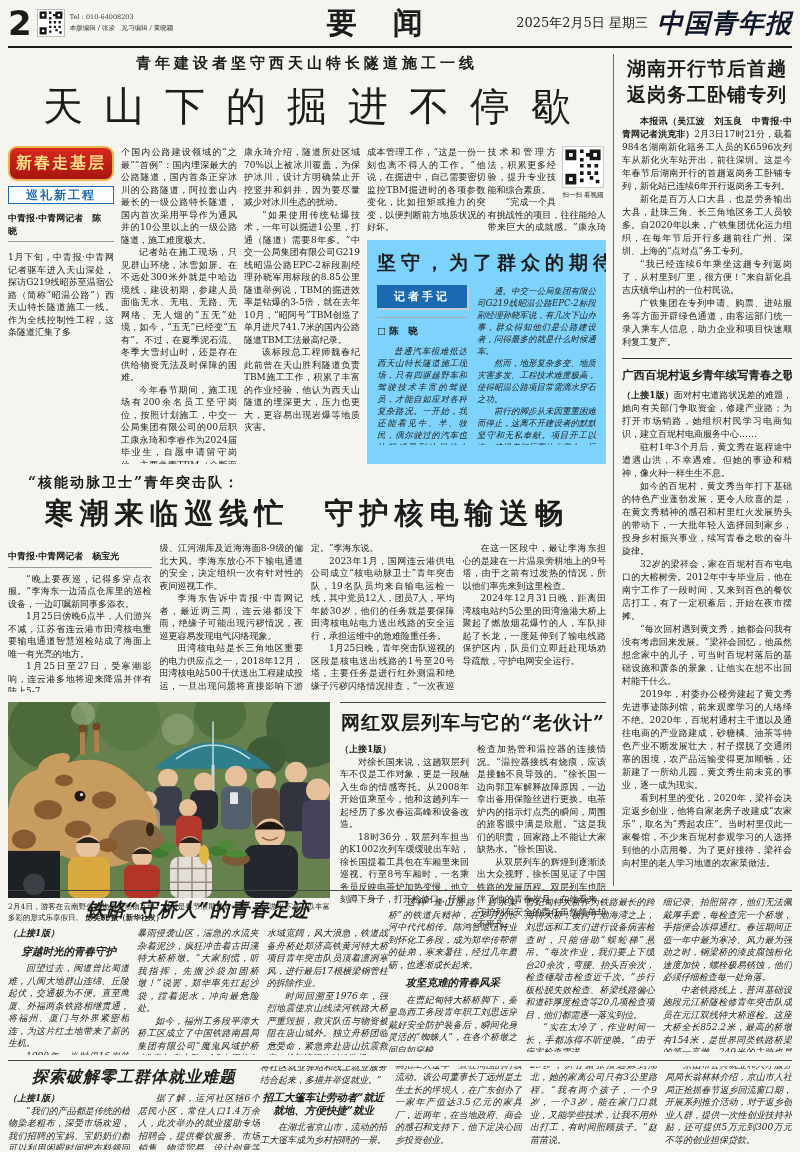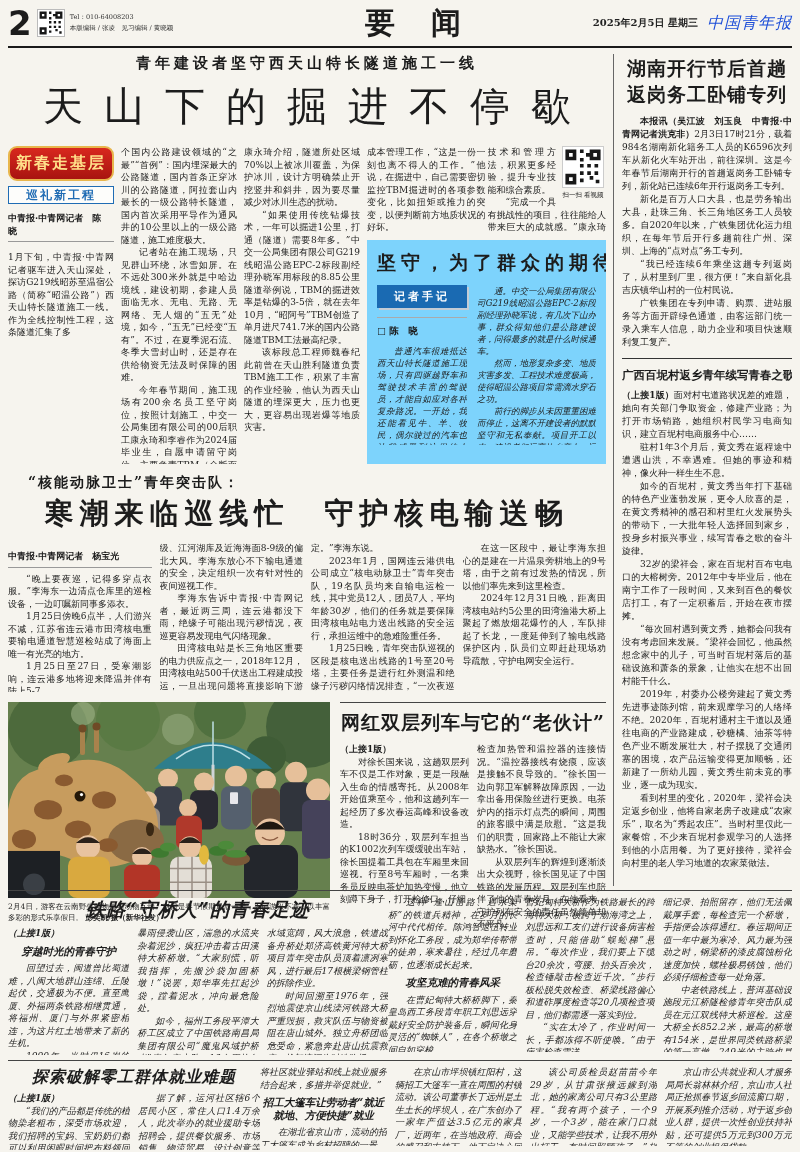--- a/index.html
+++ b/index.html
@@ -7,22 +7,22 @@
         font-family:"DejaVu Serif","Liberation Serif",serif;color:#1c1c1c;overflow:hidden;}
   
   .masthead{position:absolute;left:8px;right:8px;top:0;height:46px;border-bottom:2px solid #1a1a1a;
             display:flex;align-items:center;justify-content:space-between;}
   .mh-left{display:flex;align-items:center;gap:5px;}
   .page-num{font-size:34px;font-weight:bold;line-height:1;font-family:"DejaVu Sans","Liberation Sans",sans-serif;}
   .mh-qr{width:26px;height:26px;background:#fff;border:1px solid #bbb;}
   .mh-info{font-size:6.5px;color:#333;line-height:1.7;}
   .section-title{font-size:30px;font-weight:bold;letter-spacing:36px;margin-right:-36px;transform:translateX(30px);}
   .mh-right{display:flex;align-items:center;gap:9px;}
-  .mh-date{font-size:10px;color:#222;font-weight:bold;}
-  .paper-name{font-size:16px;font-weight:normal;font-style:italic;color:#1d4ed8;letter-spacing:1px;}
+  .mh-date{font-size:13px;color:#222;}
+  .paper-name{font-size:26px;font-weight:bold;font-style:italic;color:#0f172a;letter-spacing:1px;}
   
   .col{flex:1;font-size:9px;line-height:12.5px;text-align:justify;overflow:hidden;}
   .col p,.sb p{margin:0;text-indent:2em;}
   p.cont{text-indent:0;}
   .cont-mark{font-size:9px;font-weight:bold;}
   .subhead{font-size:10.5px;font-weight:bold;text-align:center;margin:5px 0;}
   
   .main{position:absolute;left:8px;top:54px;width:598px;}
   .kicker{font-size:15px;font-weight:bold;text-align:center;letter-spacing:4px;}
   .headline-xl{font-size:40px;font-weight:normal;text-align:center;letter-spacing:21px;margin:6px 0 12px;
@@ -67,21 +67,21 @@
   .f-left{width:380px;flex:none;}
   .f-right{flex:1;}
   .headline-f{font-size:19px;font-weight:bold;text-align:center;margin:1px 0 4px;letter-spacing:1px;}
   .f-cols{display:flex;gap:8px;height:128px;overflow:hidden;}
   .f-right .f-cols{height:156px;}
   .band-g{top:1060px;height:87px;}
   .g-left{width:252px;flex:none;}
   .g-right{flex:1;}
   .headline-g{font-size:16px;font-weight:bold;text-align:center;margin:1px 0 4px;letter-spacing:1px;}
   .g-cols{display:flex;gap:8px;height:58px;overflow:hidden;}
-  .g-right .g-cols{height:80px;}
+  .g-right .g-cols{height:80px;align-items:flex-end;}
   
   .vdivider{position:absolute;left:613px;top:54px;height:832px;border-left:1px solid #666;}
   .sb{position:absolute;left:622px;top:54px;width:170px;height:832px;overflow:hidden;}
   .sb p{font-size:9px;line-height:13px;text-align:justify;}
   .sb-headline{font-size:19px;font-weight:bold;text-align:center;line-height:1.35;margin:2px 0 8px;letter-spacing:1px;}
   .sb-rule{border-top:1px solid #333;margin:9px 0;}
   .sb-headline2{font-size:11.5px;font-weight:bold;text-align:center;margin:2px 0 6px;white-space:nowrap;}
 </style>
 </head>
 <body>

